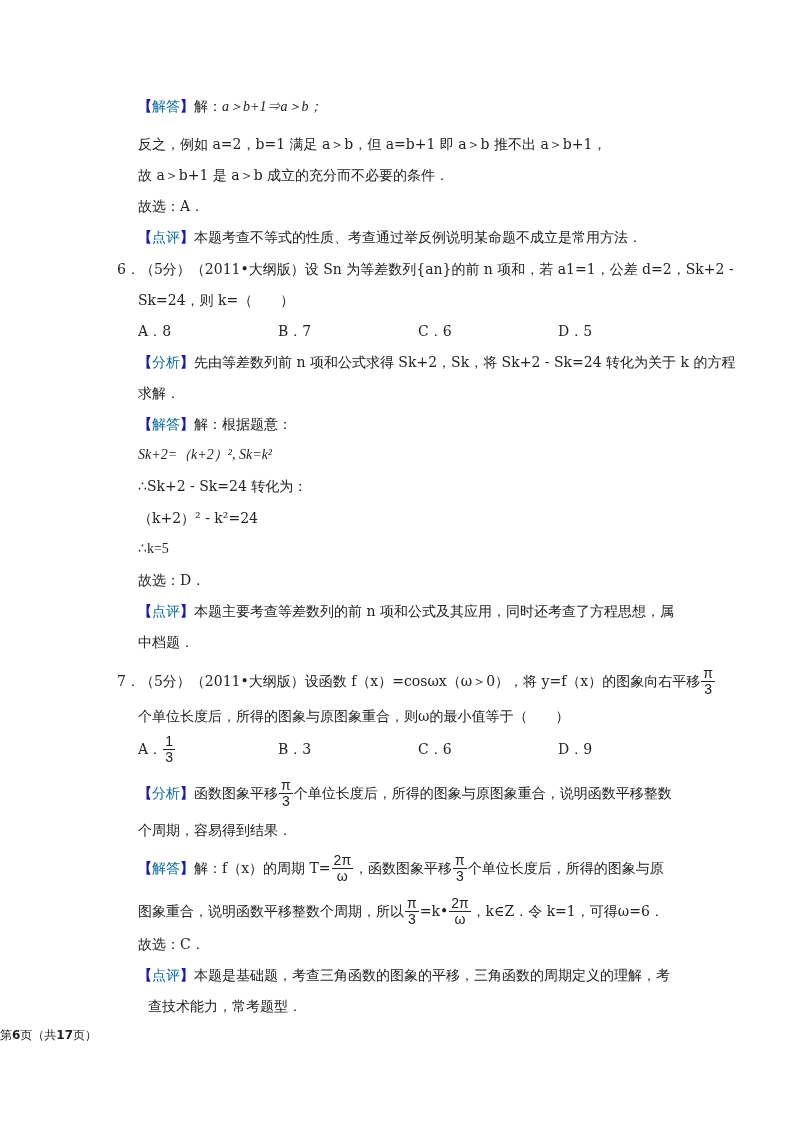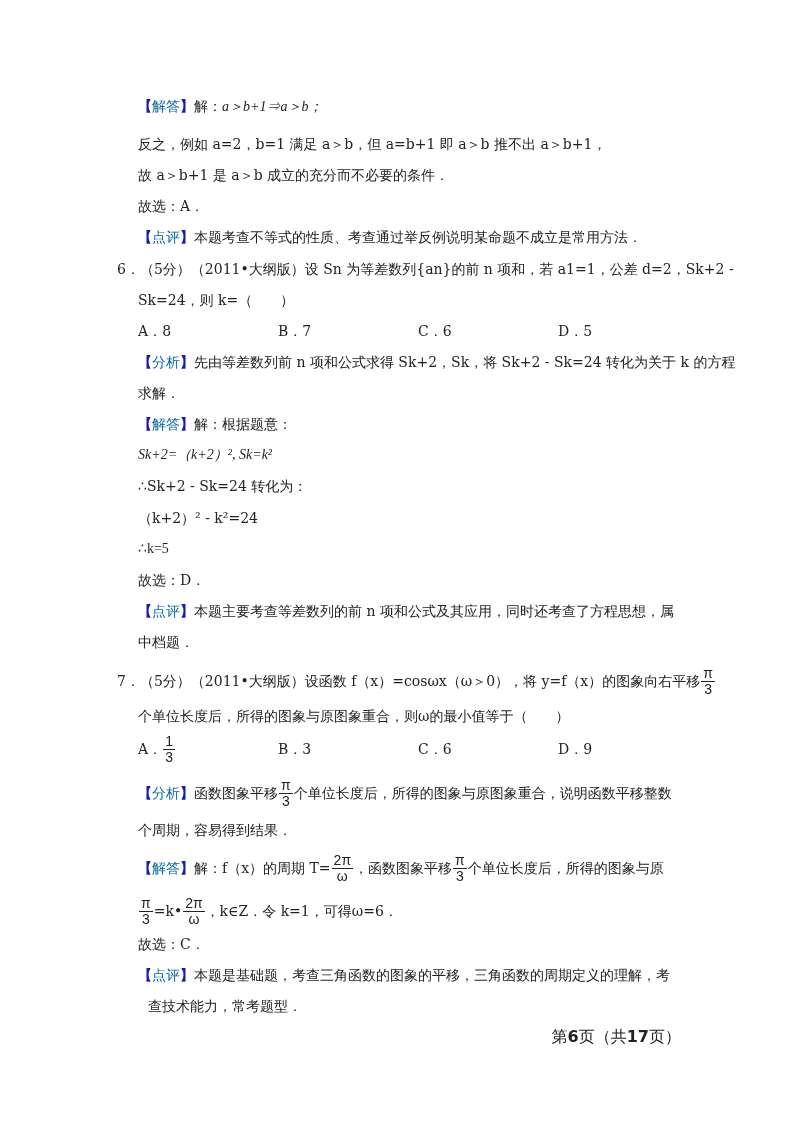--- a/index.html
+++ b/index.html
@@ -7,21 +7,21 @@
          font-family: "DejaVu Serif", "Liberation Serif", serif; color: #222; }
   .line { position: absolute; font-size: 14px; line-height: 18px; white-space: nowrap; }
   .tag { color: #0369a1; margin-top: 36px; }
   .bracket { color: #1a1ab0; font-weight: bold; }
   i, .it { font-style: italic; font-family: "Liberation Serif", serif; }
   .frac { display: inline-flex; flex-direction: column; align-items: center; vertical-align: middle;
           font-family: "Liberation Sans", sans-serif; font-size: 14px; line-height: 15px; margin: 0 1px; }
   .frac .num { border-bottom: 1px solid #222; padding: 0 2px; }
   .frac .den { padding: 0 2px; }
   .opt { display: inline-block; width: 140px; }
-  .footer { position: absolute; top: 1027px; left: 0; width: 681px; text-align: right; font-size: 16px; }
+  .footer { position: absolute; top: 1027px; left: 0; width: 681px; text-align: left; font-size: 12px; }
   .footer b { font-family: "DejaVu Sans", sans-serif; font-weight: bold; }
 </style>
 </head>
 <body>
 
 <div class="line" style="top:97px;left:138px;">
   <span class="bracket">【</span><span class="tag">解答</span><span class="bracket">】</span><span>解：</span><span class="it">a＞b+1⇒a＞b；</span>
 </div>
 <div class="line" style="top:135px;left:138px;">反之，例如 a=2，b=1 满足 a＞b，但 a=b+1 即 a＞b 推不出 a＞b+1，</div>
 <div class="line" style="top:166px;left:138px;">故 a＞b+1 是 a＞b 成立的充分而不必要的条件．</div>
@@ -77,21 +77,21 @@
 <div class="line" style="top:853px;left:138px;">
   <span class="bracket">【</span><span class="tag">解答</span><span class="bracket">】</span><span>解：f（x）的周期 T=</span><span class="frac">
       <span class="num">2π</span>
       <span class="den">ω</span>
     </span><span>，函数图象平移</span><span class="frac">
       <span class="num">π</span>
       <span class="den">3</span>
     </span><span>个单位长度后，所得的图象与原</span>
 </div>
 <div class="line" style="top:896px;left:138px;">
-  <span class="frac">
+  <span>图象重合，说明函数平移整数个周期，所以</span><span class="frac">
       <span class="num">π</span>
       <span class="den">3</span>
     </span><span>=k•</span><span class="frac">
       <span class="num">2π</span>
       <span class="den">ω</span>
     </span><span>，k∈Z．令 k=1，可得ω=6．</span>
 </div>
 <div class="line" style="top:935px;left:138px;">故选：C．</div>
 <div class="line" style="top:966px;left:138px;">
   <span class="bracket">【</span><span class="tag">点评</span><span class="bracket">】</span><span>本题是基础题，考查三角函数的图象的平移，三角函数的周期定义的理解，考</span>

